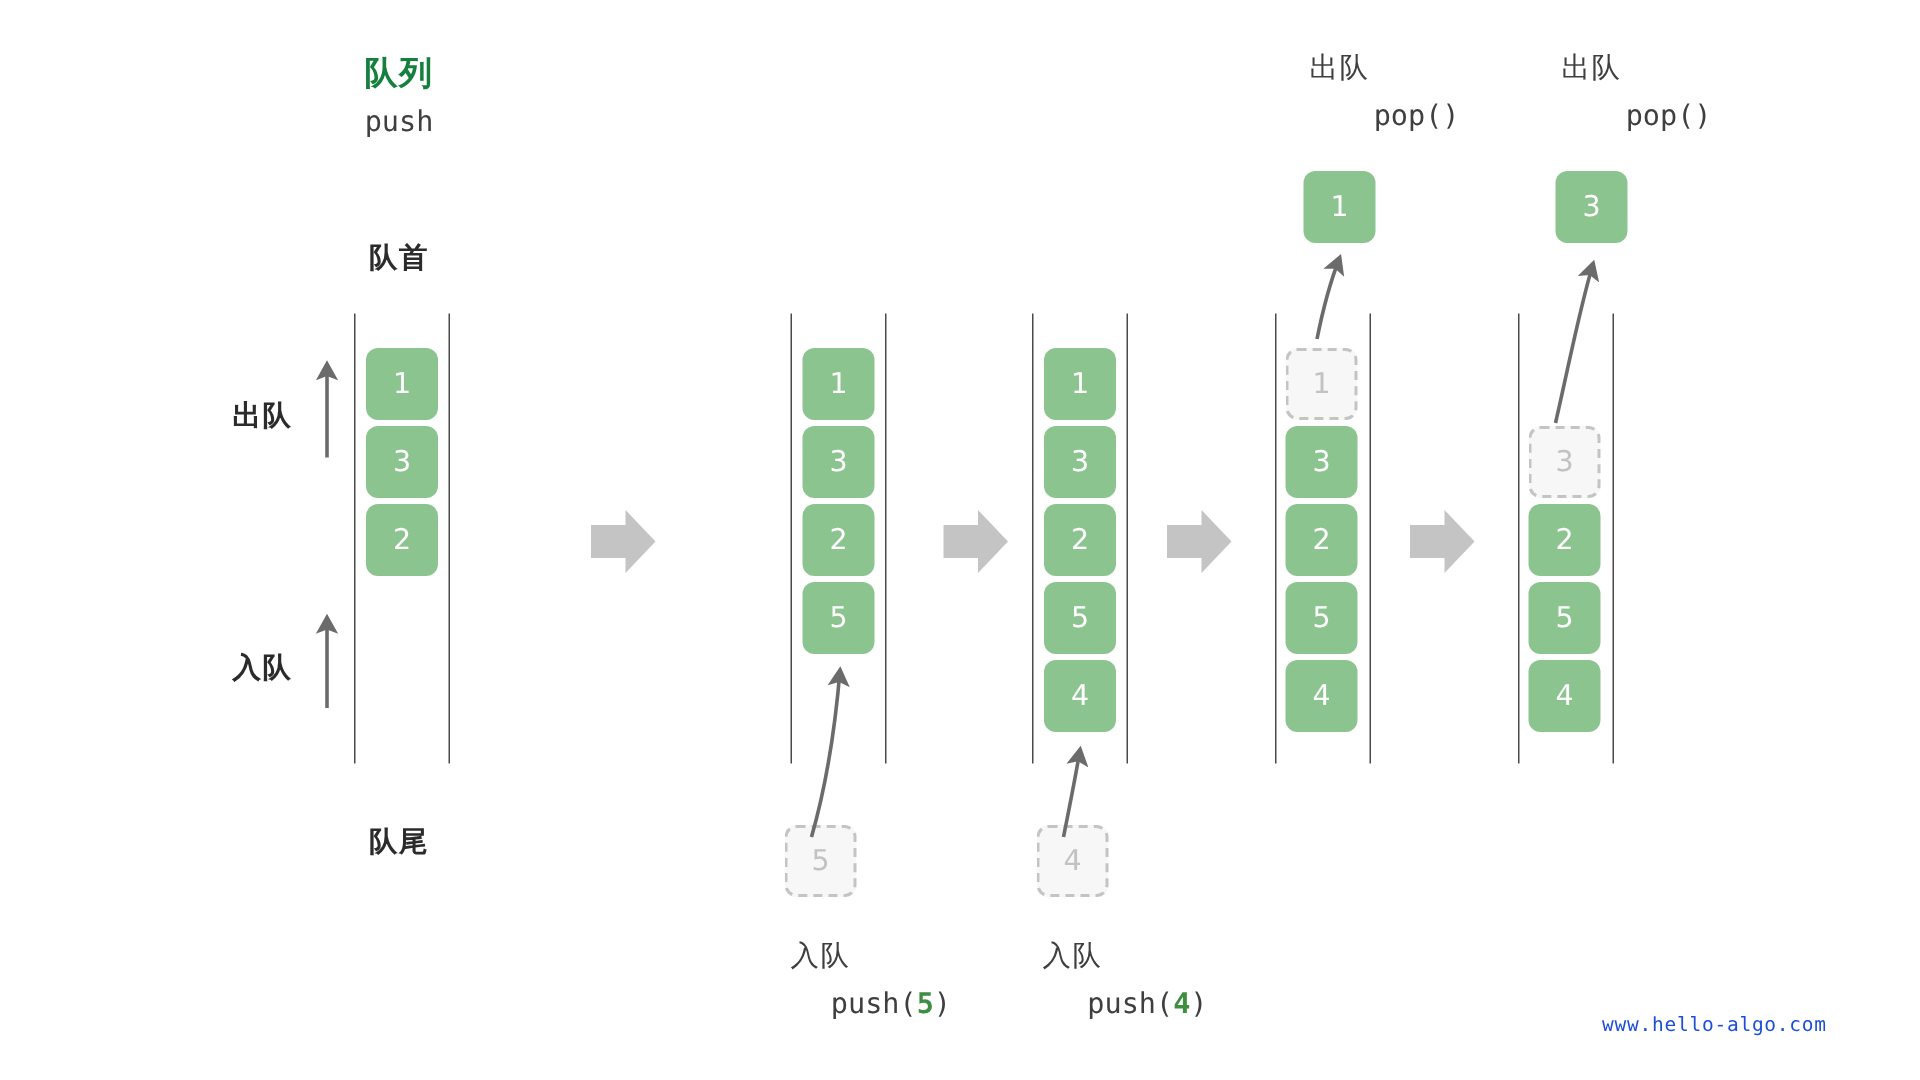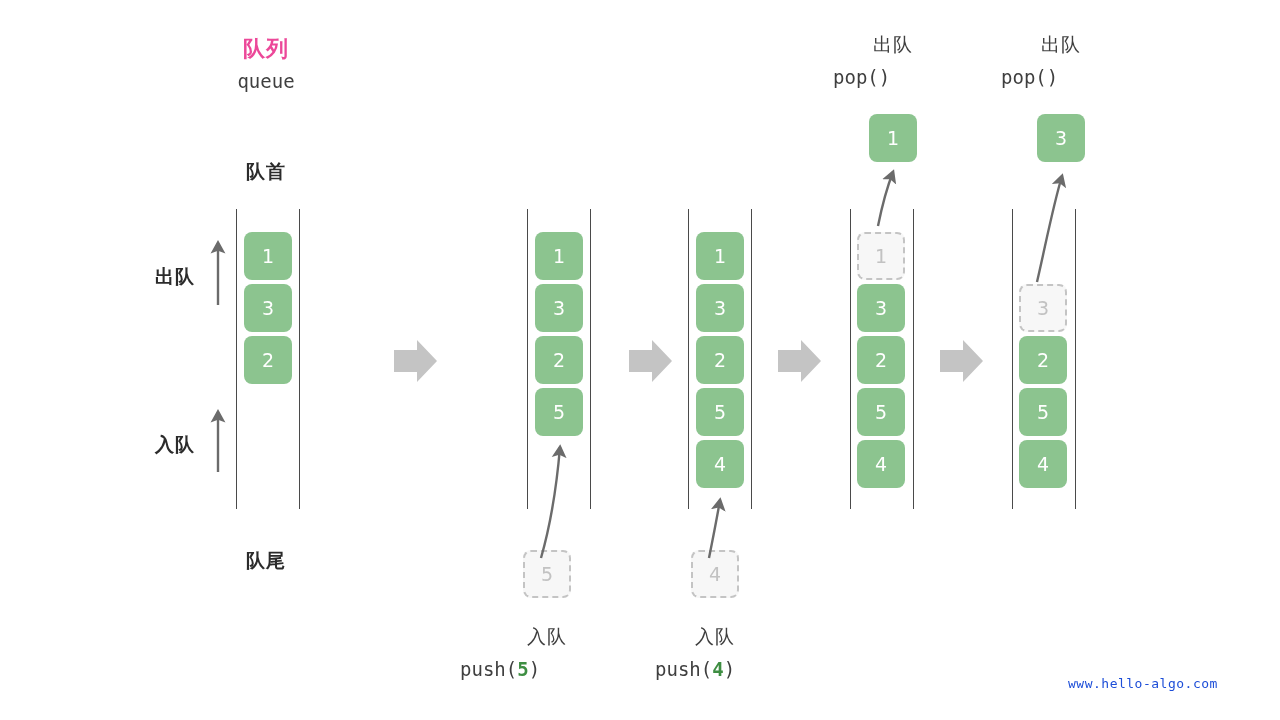--- a/index.html
+++ b/index.html
@@ -20,21 +20,21 @@
     left: 0; top: 0;
     width: 1280px;
     height: 720px;
   }
   .abs { position: absolute; }
 
   
   .title-cn {
     font-size: 22px;
     font-weight: bold;
-    color: #ec4899;
+    color: #15803d;
     text-align: center;
     white-space: nowrap;
     letter-spacing: 1px;
   }
   .title-en {
     font-size: 19px;
     color: #3f3f3f;
     text-align: center;
     white-space: nowrap;
     font-family: "DejaVu Sans Mono", "Liberation Mono", monospace;
@@ -50,21 +50,21 @@
   .op-cn {
     font-size: 19px;
     color: #3f3f3f;
     text-align: center;
     white-space: nowrap;
     letter-spacing: 1px;
   }
   .op-code {
     font-size: 19px;
     color: #3f3f3f;
-    text-align: left;
+    text-align: right;
     white-space: nowrap;
     font-family: "DejaVu Sans Mono", "Liberation Mono", monospace;
   }
   .op-code .arg { color: #3e8e42; font-weight: bold; }
 
   .watermark {
     font-size: 13px;
     color: #1d4ed8;
     font-family: "DejaVu Sans Mono", "Liberation Mono", monospace;
     letter-spacing: 0.5px;
@@ -106,21 +106,21 @@
     height: 720px;
     pointer-events: none;
   }
 </style>
 </head>
 <body>
 
 <div id="stage">
 
   <div class="abs title-cn" style="left:206px; top:34px; width:120px;">队列</div>
-  <div class="abs title-en" style="left:206px; top:70px; width:120px;">queue</div>
+  <div class="abs title-en" style="left:206px; top:70px; width:120px;">push</div>
 
   <div class="abs label-bold" style="left:206px; top:159px; width:120px;font-family:Liberation Mono, monospace;">队首</div>
   <div class="abs label-bold" style="left:206px; top:548px; width:120px;">队尾</div>
 
   <div class="abs label-bold" style="left:145px; top:264px; width:60px;">出队</div>
   <div class="abs label-bold" style="left:145px; top:432px; width:60px;">入队</div>
 
   <div class="rail" style="left:236px; top:209px; height:300px;"></div>
   <div class="rail" style="left:299px; top:209px; height:300px;"></div>
 
@@ -129,21 +129,21 @@
   <div class="cell" style="left:244px; top:336px;">2</div>
 
   <div class="rail" style="left:527px; top:209px; height:300px;"></div>
   <div class="rail" style="left:590px; top:209px; height:300px;"></div>
   <div class="cell" style="left:535px; top:232px;">1</div>
   <div class="cell" style="left:535px; top:284px;">3</div>
   <div class="cell" style="left:535px; top:336px;">2</div>
   <div class="cell" style="left:535px; top:388px;">5</div>
   <div class="cell ghost" style="left:523px; top:550px;">5</div>
   <div class="abs op-cn" style="left:487px; top:624px; width:120px;">入队</div>
-  <div class="abs op-code" style="left:460px; top:658px; width:150px;"><span>push(</span><span class="arg">5</span><span>)</span></div>
+  <div class="abs op-code" style="left:484px; top:658px; width:150px;"><span>push(</span><span class="arg">5</span><span>)</span></div>
 
   <div class="rail" style="left:688px; top:209px; height:300px;"></div>
   <div class="rail" style="left:751px; top:209px; height:300px;"></div>
   <div class="cell" style="left:696px; top:232px;">1</div>
   <div class="cell" style="left:696px; top:284px;">3</div>
   <div class="cell" style="left:696px; top:336px;">2</div>
   <div class="cell" style="left:696px; top:388px;">5</div>
   <div class="cell" style="left:696px; top:440px;">4</div>
   <div class="cell ghost" style="left:691px; top:550px;">4</div>
   <div class="abs op-cn" style="left:655px; top:624px; width:120px;">入队</div>

